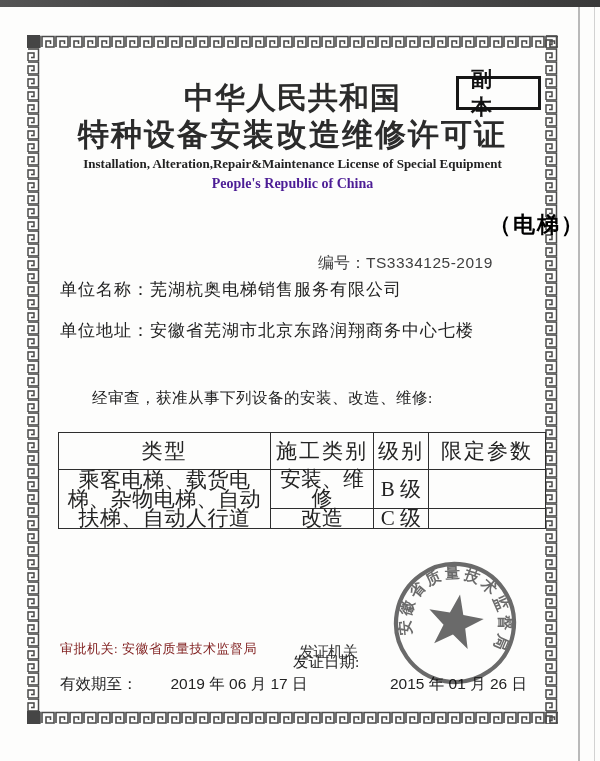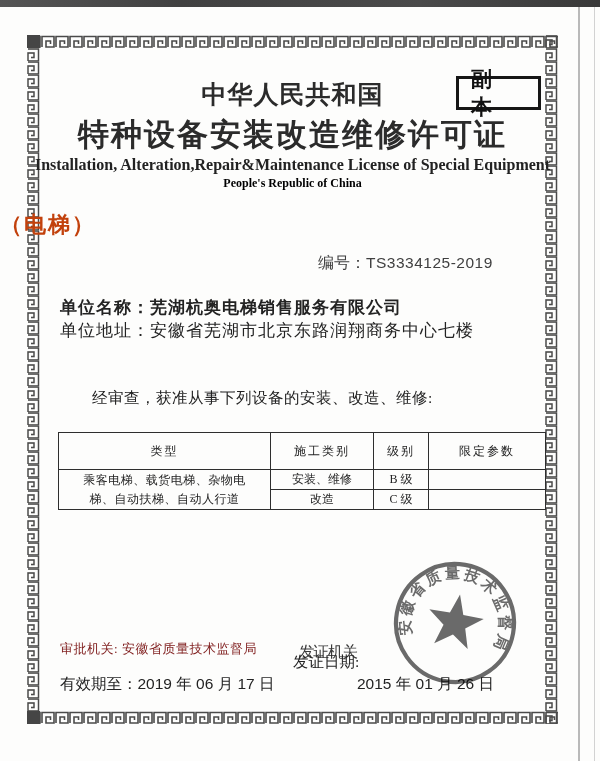--- a/index.html
+++ b/index.html
@@ -29,77 +29,77 @@
   .copy-badge {
     position: absolute; left: 456px; top: 76px; width: 85px; height: 34px;
     border: 3px solid #161616;
     font-weight: bold; font-size: 21px; letter-spacing: 14px;
     display: flex; align-items: center; justify-content: center;
     padding-left: 12px; color: #111;
   }
 
   .t1 {
     position: absolute; top: 78px; left: 0; width: 585px; text-align: center;
-    font-size: 25px; font-weight: bold; color: #2b2b2b; letter-spacing: 1px;
+    font-size: 30px; font-weight: bold; color: #2b2b2b; letter-spacing: 1px;
   }
   .t2 {
     position: absolute; top: 114px; left: 0; width: 585px; text-align: center;
     font-size: 31px; font-weight: bold; color: #2b2b2b; letter-spacing: 2px;
   }
   .en1 {
     position: absolute; top: 156px; left: 0; width: 585px; text-align: center;
-    font-size: 16px; font-weight: bold; color: #222;
+    font-size: 13px; font-weight: bold; color: #222;
   }
   .en2 {
     position: absolute; top: 176px; left: 0; width: 585px; text-align: center;
-    font-size: 12px; font-weight: bold; color: #000000;
+    font-size: 14px; font-weight: bold; color: #4c1d95;
   }
   .subtitle {
-    position: absolute; top: 210px; left: 0; width: 585px; text-align: left;
-    font-size: 22px; font-weight: bold; color: #c2410c; letter-spacing: 2px;
+    position: absolute; top: 210px; left: 0; width: 585px; text-align: right;
+    font-size: 22px; font-weight: bold; color: #000000; letter-spacing: 2px;
   }
   .license-no {
     position: absolute; top: 253px; left: 318px;
     font-size: 16px; color: #404040;
   }
   .license-no .num {
     font-family: "Liberation Sans", "DejaVu Sans", sans-serif;
     font-size: 15.5px; letter-spacing: 0.5px;
   }
   .field { position: absolute; left: 60px; font-size: 17px; color: #232323; letter-spacing: 1px; }
-  .org-name { top: 296px; font-weight: bold; }
+  .org-name { top: 278px; }
   .org-addr { top: 319px; }
   .statement {
     position: absolute; left: 92px; top: 388px;
     font-size: 15.5px; color: #232323; letter-spacing: 0.5px;
   }
 
   table.scope-table {
     position: absolute; left: 58px; top: 432px; width: 487px;
     border-collapse: collapse; table-layout: fixed;
   }
   .scope-table th, .scope-table td {
     border: 1.6px solid #2e2e2e;
-    font-size: 12px; font-weight: normal; color: #232323;
+    font-size: 21px; font-weight: normal; color: #232323;
     text-align: center; vertical-align: middle;
-    padding: 0 12px; line-height: 19px;
+    padding: 0 2px; line-height: 19px;
   }
   .scope-table th { height: 37px; letter-spacing: 2px; }
   .scope-table td { height: 20px; }
   .scope-table td.type-cell { line-height: 19px; letter-spacing: 0.5px; margin-left: 44px; }
 
   .approval-line { position: absolute; left: 60px; top: 640px; font-size: 13px; color: #7f1d1d; letter-spacing: 0.5px; }
   .issue-wrap { position: absolute; left: 293px; top: 640px; width: 130px; height: 22px; font-size: 15.5px; color: #232323; }
   .issue-ghost {
     position: absolute; left: 6px; top: 2px; color: #3a3a3a;
     filter: blur(0.4px); letter-spacing: -1px;
   }
   .issue-label { position: absolute; left: 0; top: 0; margin-top: 12px; }
   .valid-line { position: absolute; left: 60px; top: 674px; font-size: 15.5px; color: #232323; }
-  .date-sans { font-family: "Liberation Sans", "DejaVu Sans", sans-serif; font-size: 15.5px; }
+  .date-sans { font-family: "Liberation Sans", "DejaVu Sans", sans-serif; font-size: 15.5px; margin-left: 33px; }
   .issue-date { position: absolute; left: 357px; top: 674px; font-size: 15.5px; color: #232323; }
 
   .seal { position: absolute; left: 383px; top: 551px; mix-blend-mode: multiply; opacity: 0.88; }
 
   .made-by {
     position: absolute; top: 729px; left: 0; width: 600px; text-align: center;
     font-size: 14.5px; font-weight: bold; color: #2d2d2d; letter-spacing: 1px;
   }
 </style>
 </head>

